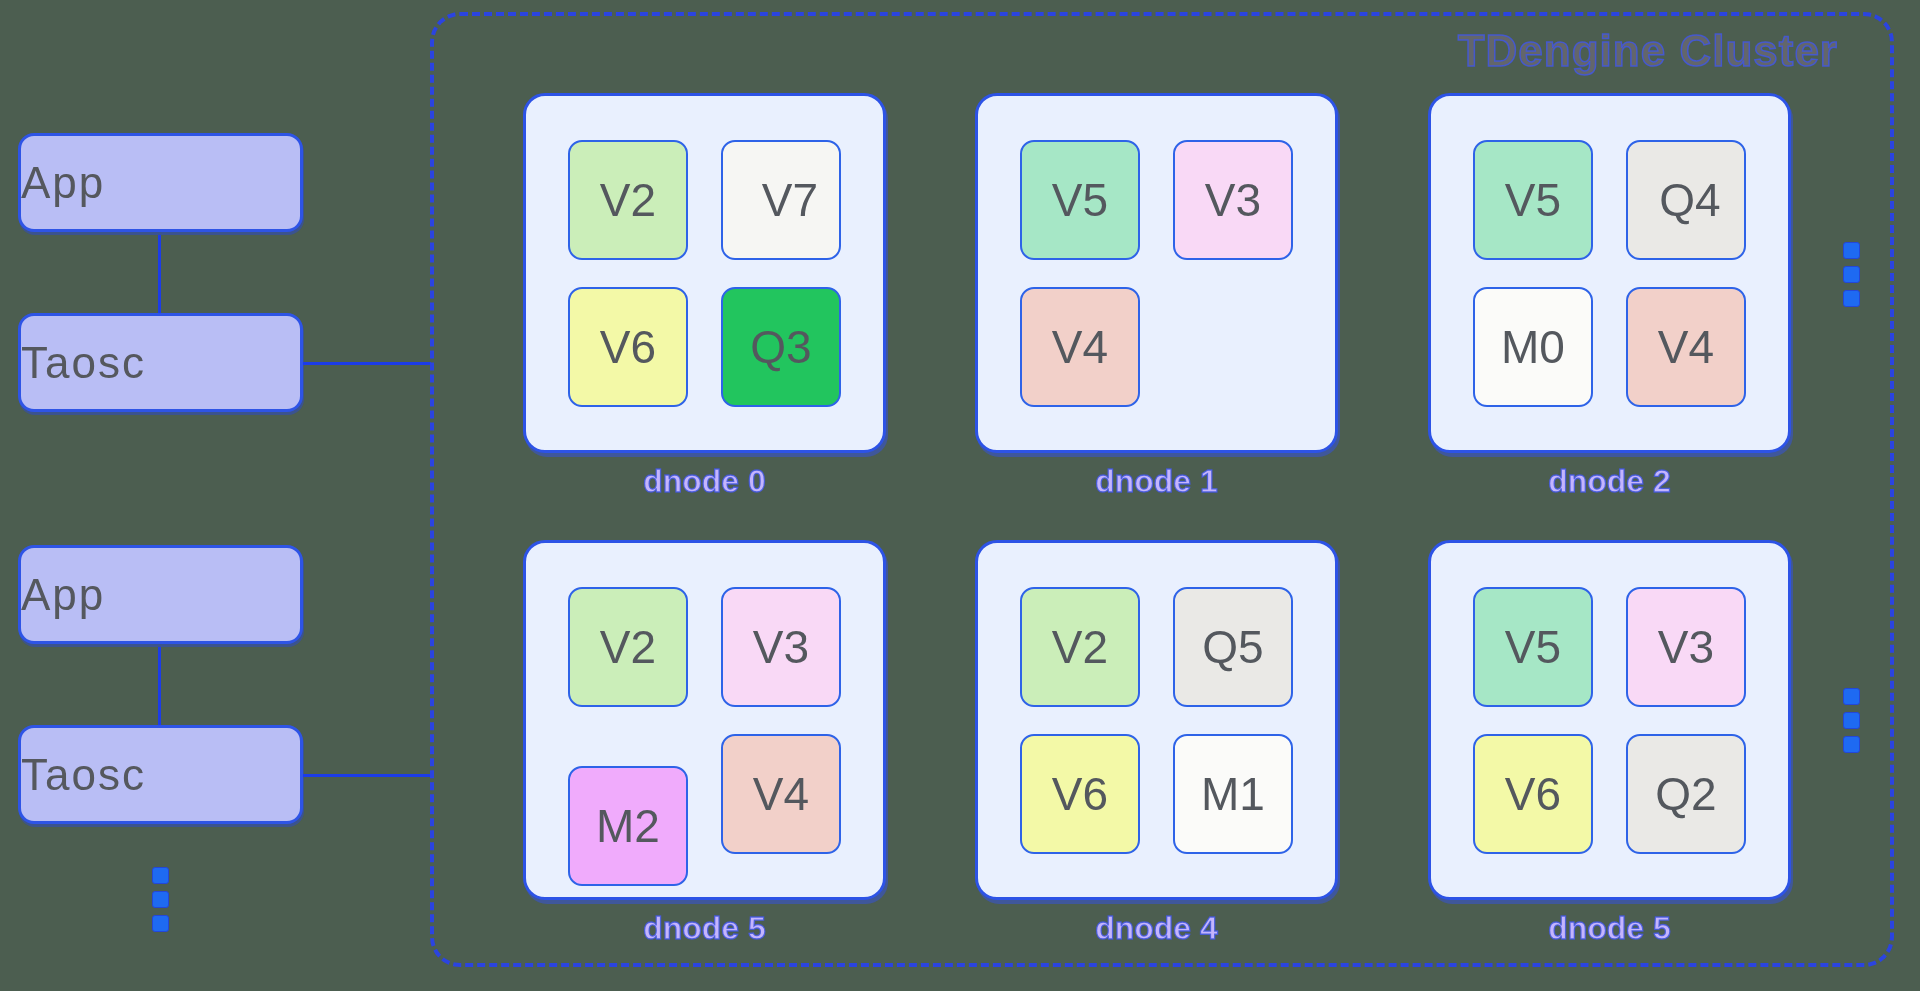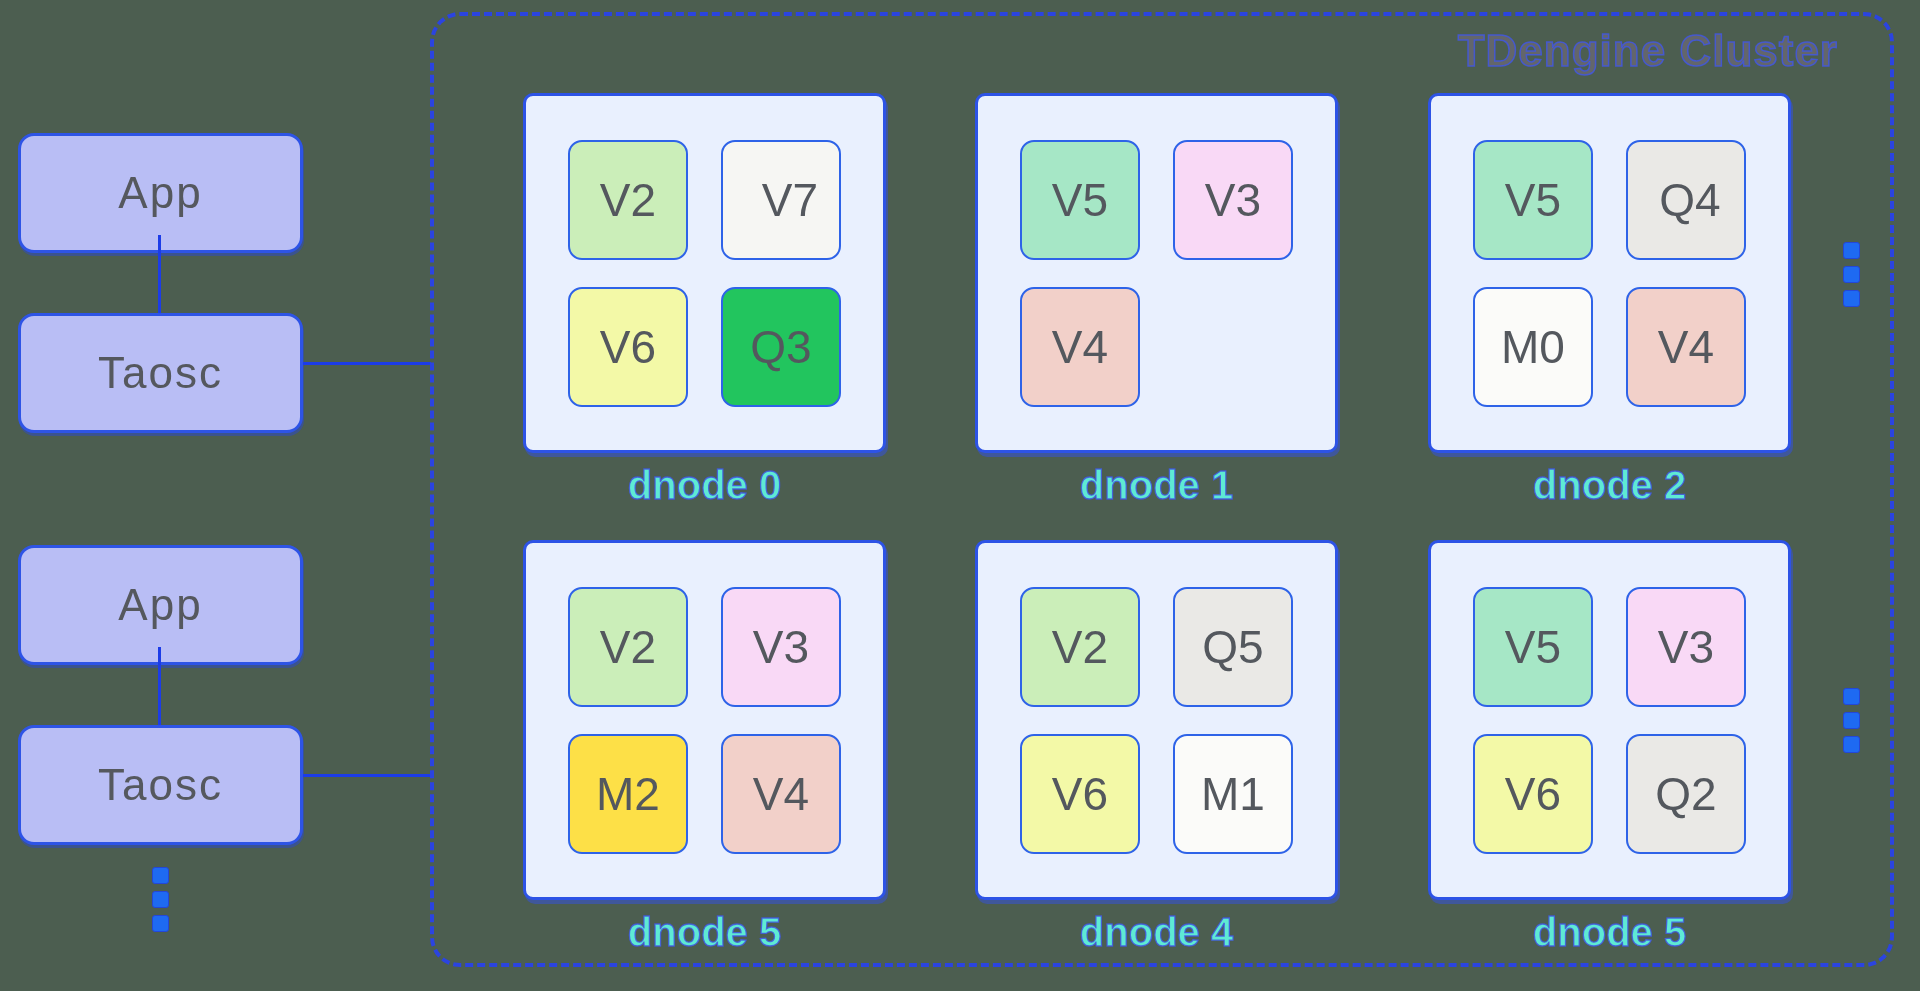--- a/index.html
+++ b/index.html
@@ -27,54 +27,54 @@
     color:#63666b;
     -webkit-text-stroke:1.5px rgba(66,87,224,.85);
     letter-spacing:1px;
   }
   
   .dnode-group{position:absolute;width:363px;}
   .dnode-box{
     width:363px;height:360px;
     background:#e9f0fe;
     border:3px solid #2d53e6;
-    border-radius:10px;
+    border-radius:22px;
     box-sizing:border-box;
     box-shadow:2px 4px 0 rgba(52,82,216,.55);
     display:grid;
     grid-template-columns:120px 120px;
     grid-template-rows:120px 120px;
     column-gap:33px;row-gap:27px;
     justify-content:center;align-content:center;
   }
   .cell{
     width:120px;height:120px;
     border:2px solid #2e63e8;
     border-radius:14px;
     box-sizing:border-box;
     display:flex;align-items:center;justify-content:center;
     font-size:46px;color:#54585e;
   }
   .dnode-label{
     margin-top:10px;
     text-align:center;
-    font-size:40px;font-weight:bold;
-    color:#5eead4;
+    font-size:32px;font-weight:bold;
+    color:#c4b5fd;
     -webkit-text-stroke:1.3px rgba(66,87,224,.85);
   }
   
   .client-box{
     position:absolute;left:18px;
-    width:285px;height:120px;
+    width:285px;height:99px;
     background:#b9bef5;
     border:3px solid #2e54e6;
     border-radius:16px;
     box-sizing:border-box;
     box-shadow:1px 3px 0 rgba(40,70,220,.45);
-    display:flex;align-items:center;justify-content:center;
+    display:flex;align-items:center;
     font-size:44px;color:#55585e;
     letter-spacing:2px;
   }
   
   .connector{position:absolute;background:#1c3ce8;}
   .connector.v{width:3px;}
   .connector.h{height:3px;}
   
   .ellipsis{position:absolute;display:flex;flex-direction:column;gap:7px;}
   .dot{
@@ -170,21 +170,21 @@
   </div>
 
   <div class="dnode-group" style="left:523px;top:540px;">
     <div class="dnode-box">
       <div class="cell" style="background-color: rgb(203, 238, 185);">
           <span>V2</span>
         </div>
       <div class="cell" style="background-color: rgb(249, 217, 246);">
           <span>V3</span>
         </div>
-      <div class="cell" style="background-color: #fde047;">
+      <div class="cell" style="background-color: #f0abfc; margin-top: 32px;">
           <span>M2</span>
         </div>
       <div class="cell" style="background-color: rgb(242, 208, 201);">
           <span>V4</span>
         </div>
     </div>
     <div class="dnode-label">dnode 5</div>
   </div>
 
   <div class="dnode-group" style="left:975px;top:540px;">

